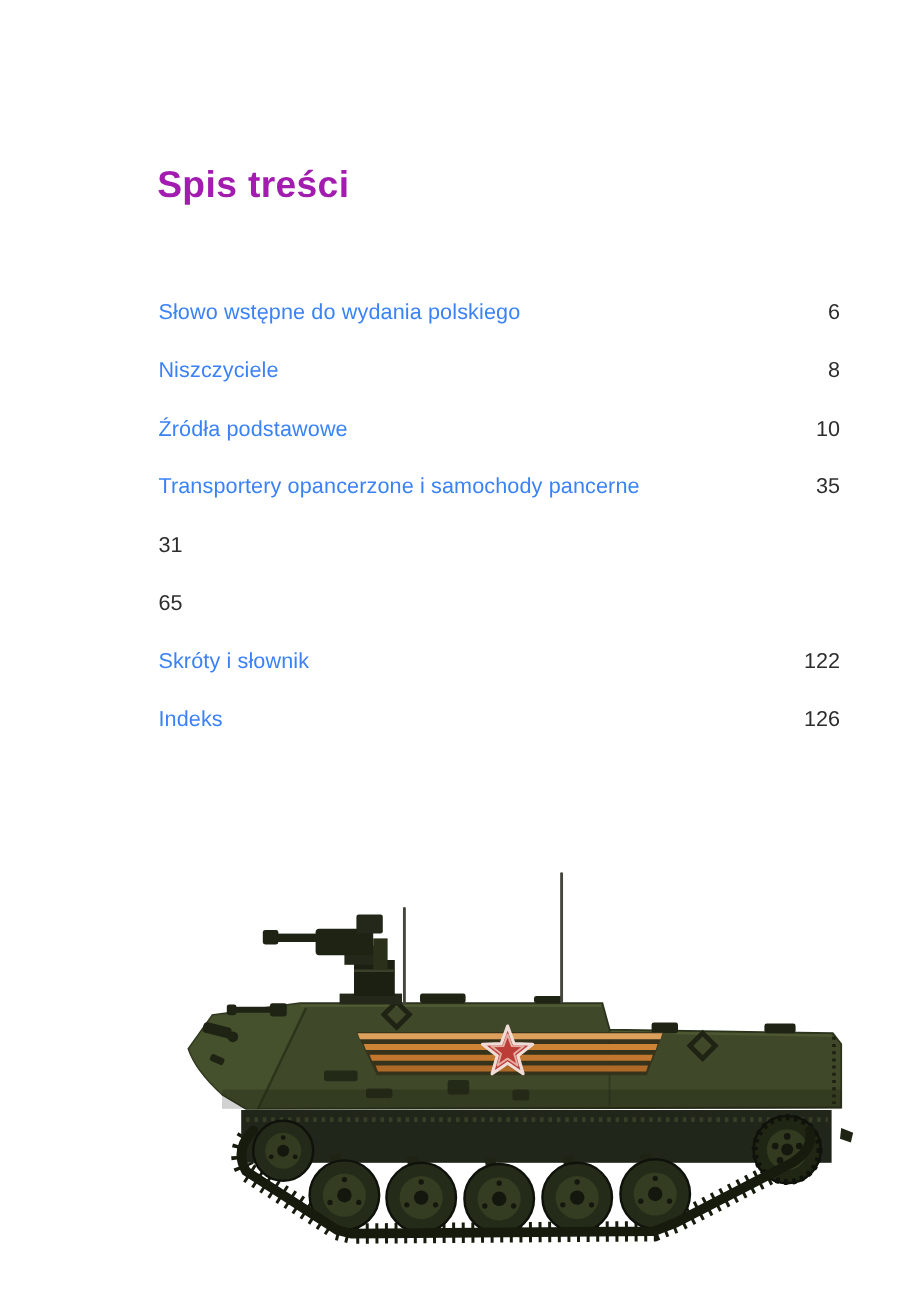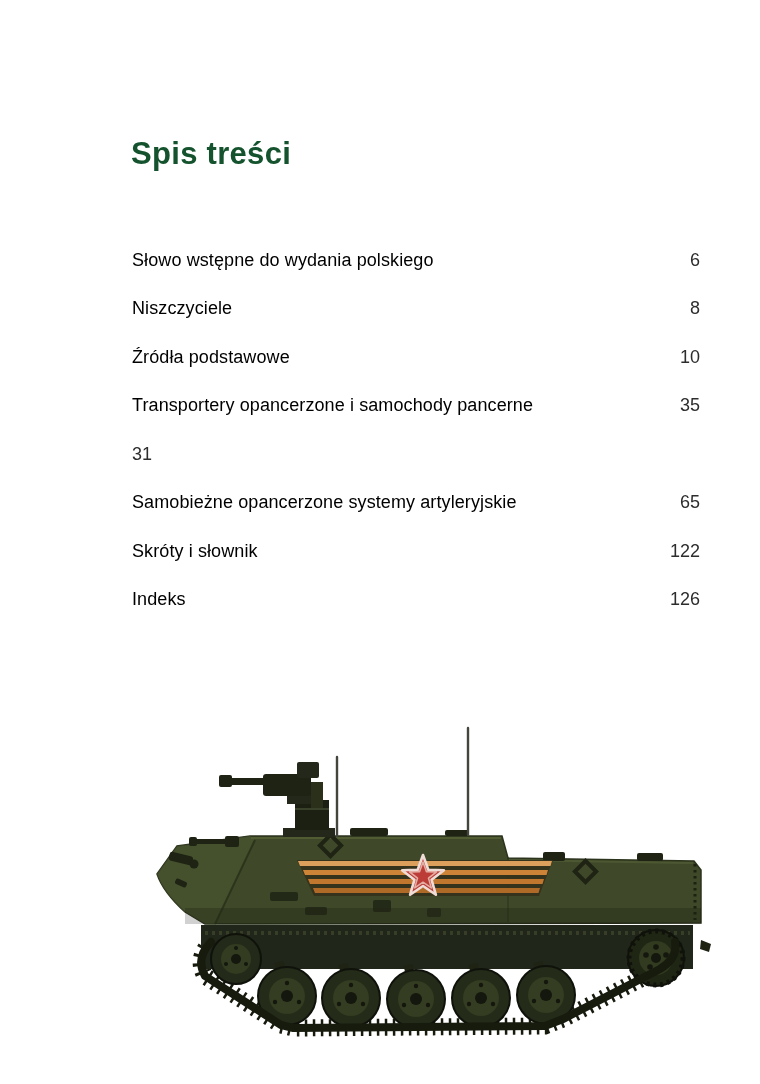--- a/index.html
+++ b/index.html
@@ -10,36 +10,36 @@
     overflow: hidden;
     font-family: "Liberation Sans", sans-serif;
   }
   .page-title {
     position: absolute;
     left: 131px; top: 136px;
     margin: 0;
     font-size: 31px;
     font-weight: 700;
     letter-spacing: 0.3px;
-    color: #14532d;
+    color: #a21caf;
   }
   .toc {
     position: absolute;
     left: 132px; top: 236px;
     width: 568px;
   }
   .toc-row {
     height: 48.5px;
     display: flex;
     align-items: center;
     justify-content: space-between;
   }
   .toc-label {
     font-size: 18px;
-    color: #000000;
+    color: #3b82f6;
     letter-spacing: 0.1px;
     white-space: nowrap;
   }
   .toc-page {
     font-size: 18px;
     color: #2d2d2d;
     text-align: right;
   }
   .vehicle-wrap {
     position: absolute;
@@ -74,21 +74,20 @@
       <span class="toc-label">Transportery opancerzone i samochody pancerne</span>
       <span class="toc-page">35</span>
     </div>
 
     <div class="toc-row">
       <span class="toc-page">31</span>
     </div>
 
 
     <div class="toc-row">
-      <span class="toc-label">Samobieżne opancerzone systemy artyleryjskie</span>
       <span class="toc-page">65</span>
     </div>
 
     <div class="toc-row">
       <span class="toc-label">Skróty i słownik</span>
       <span class="toc-page">122</span>
     </div>
 
     <div class="toc-row">
       <span class="toc-label">Indeks</span>

